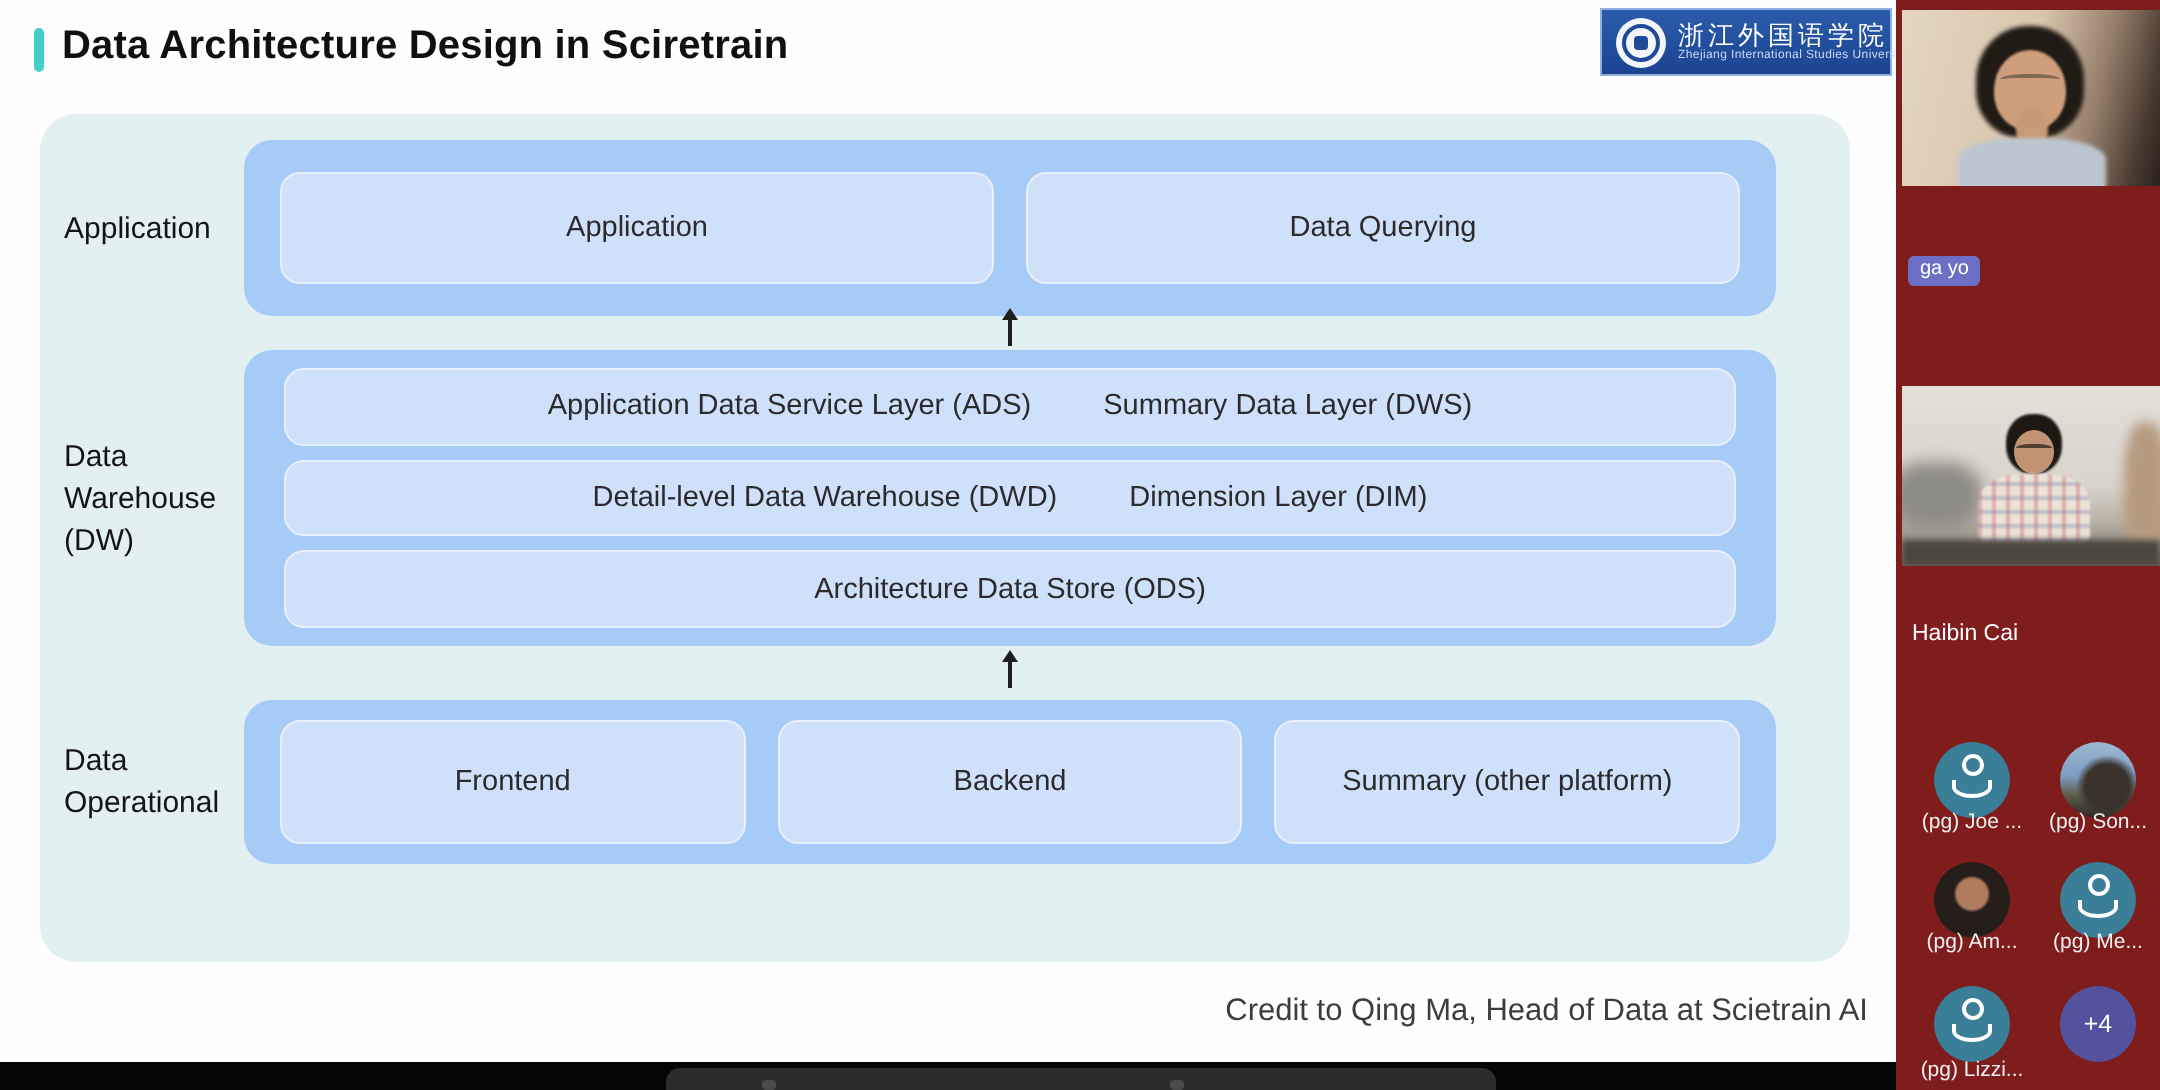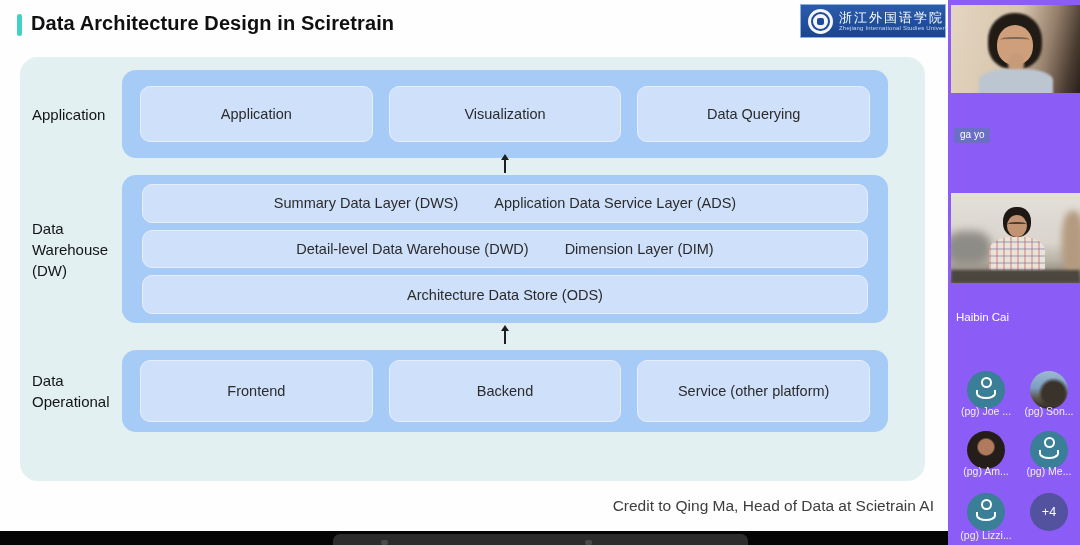--- a/index.html
+++ b/index.html
@@ -58,21 +58,21 @@
     font-size:15.5px; color:#3d3d3d; }
 
   
   .bottom-bar { position:absolute; left:0; top:531px; width:948px; height:14px; background:#050505; }
   .toolbar { position:absolute; left:333px; top:3px; width:415px; height:11px;
     background:#2c2c2c; border-radius:7px 7px 0 0; }
   .toolbar-mark { position:absolute; top:6px; width:7px; height:5px; border-radius:2px; background:#4a4a4a; }
   .toolbar-mark.m1 { left:48px; } .toolbar-mark.m2 { left:252px; }
 
   
-  .sidebar { position:absolute; left:948px; top:0; width:132px; height:545px; background:#8b5cf6; }
+  .sidebar { position:absolute; left:948px; top:0; width:132px; height:545px; background:#7f1d1d; }
   .vtile { position:absolute; left:3px; width:129px; overflow:hidden; }
   #video-1 { top:5px; height:88px;
     background:linear-gradient(103deg,#e4d6c2 0%,#d8c5ad 48%,#96806d 72%,#4a3b30 90%,#2a201a 100%); }
   .v1-head { position:absolute; left:37px; top:8px; width:54px; height:56px;
     background:#211b16; border-radius:48% 48% 42% 42%; filter:blur(1px); }
   .v1-face { position:absolute; left:46px; top:20px; width:36px; height:40px;
     background:#cf9f7c; border-radius:50% 50% 46% 46%; filter:blur(.6px); }
   .v1-glasses { position:absolute; left:49px; top:32px; width:30px; height:7px;
     border-top:2px solid #6d5b4c; border-radius:40%; opacity:.8; }
   .v1-hand { position:absolute; left:57px; top:48px; width:16px; height:22px;
@@ -143,56 +143,55 @@
       <span class="logo-en">Zhejiang International Studies University</span>
     </div>
   </div>
 
   <div class="diagram">
 
     <div class="section" id="sec-app">
       <div class="sec-label">Application</div>
       <div class="sec-body">
         <div class="box">Application</div>
-        <div class="box">Visualization</div>
         <div class="box">Data Querying</div>
       </div>
     </div>
 
     <div class="flow-arrow" id="arrow-1">
       <div class="arr-line"></div>
     </div>
 
     <div class="section" id="sec-dw">
       <div class="sec-label">Data Warehouse (DW)</div>
       <div class="sec-body">
         <div class="box">
+          <span>Application Data Service Layer (ADS)</span>
           <span>Summary Data Layer (DWS)</span>
-          <span>Application Data Service Layer (ADS)</span>
         </div>
         <div class="box">
           <span>Detail-level Data Warehouse (DWD)</span>
           <span>Dimension Layer (DIM)</span>
         </div>
         <div class="box">
           <span>Architecture Data Store (ODS)</span>
         </div>
       </div>
     </div>
 
     <div class="flow-arrow" id="arrow-2">
       <div class="arr-line"></div>
     </div>
 
     <div class="section" id="sec-dc">
       <div class="sec-label">Data Operational</div>
       <div class="sec-body">
         <div class="box">Frontend</div>
         <div class="box">Backend</div>
-        <div class="box">Service (other platform)</div>
+        <div class="box">Summary (other platform)</div>
       </div>
     </div>
 
   </div>
 
   <div class="credit">Credit to Qing Ma, Head of Data at Scietrain AI</div>
 </div>
 
 <div class="bottom-bar">
   <div class="toolbar">

